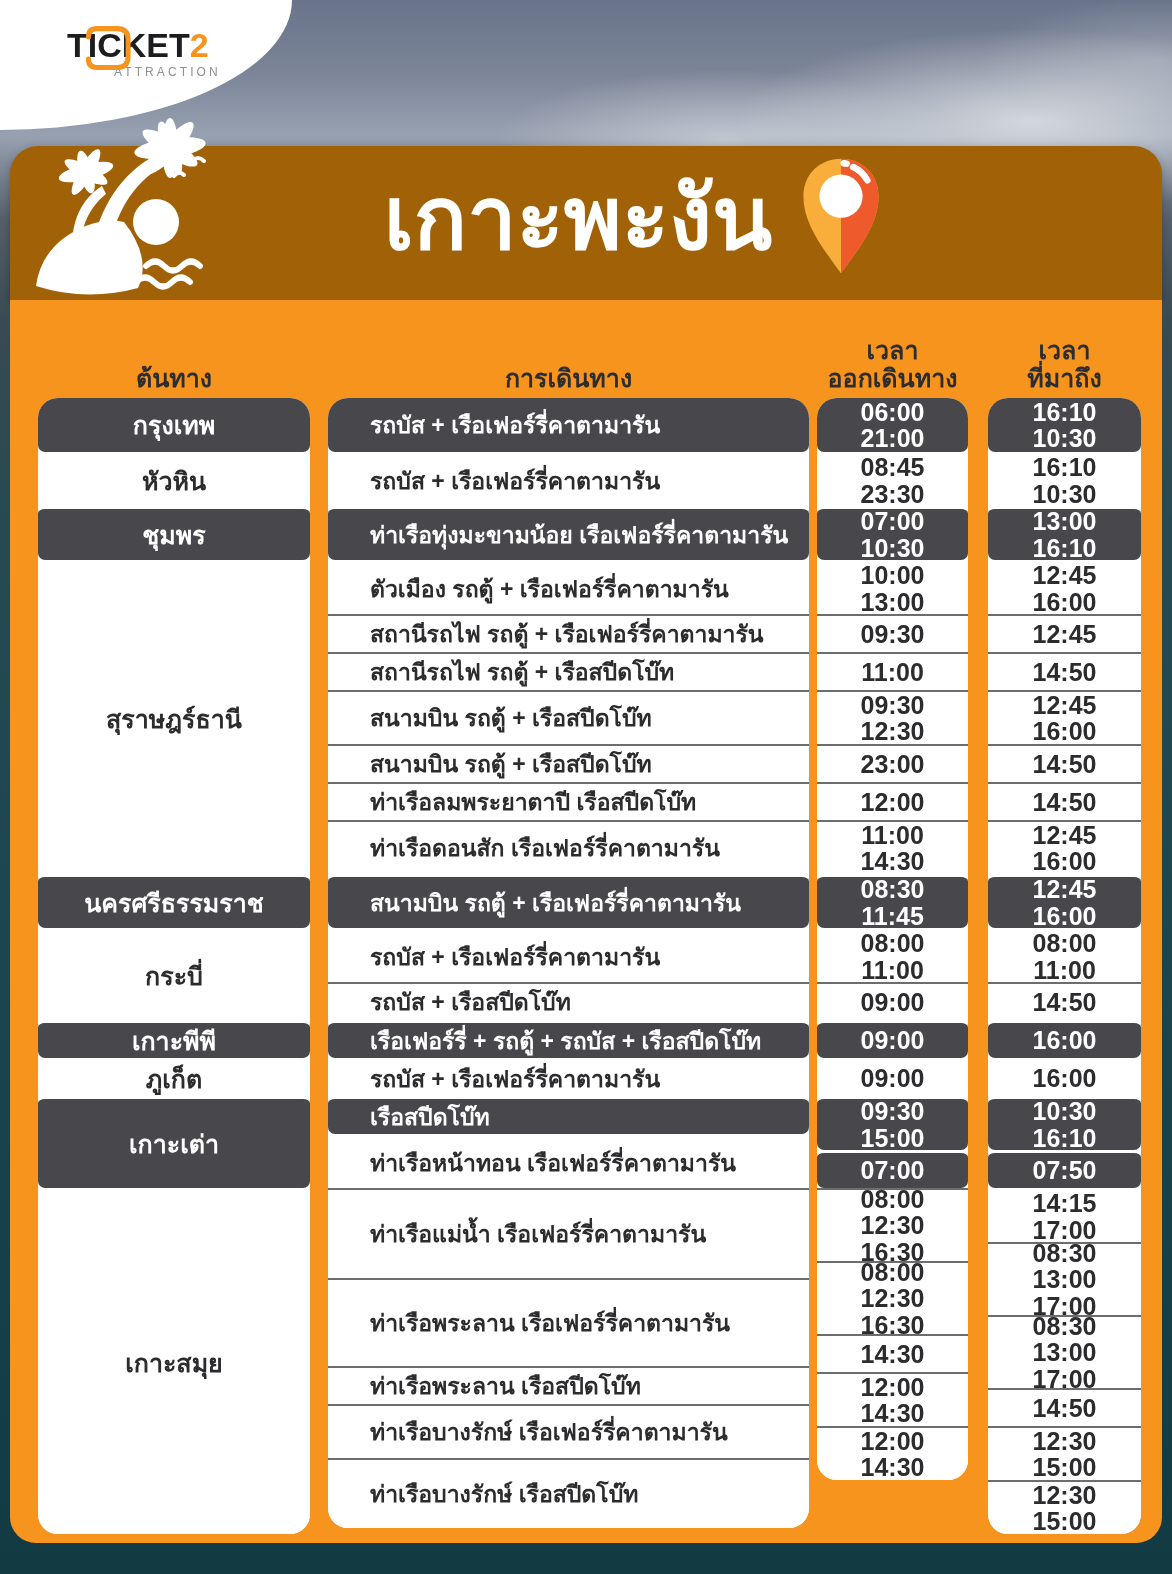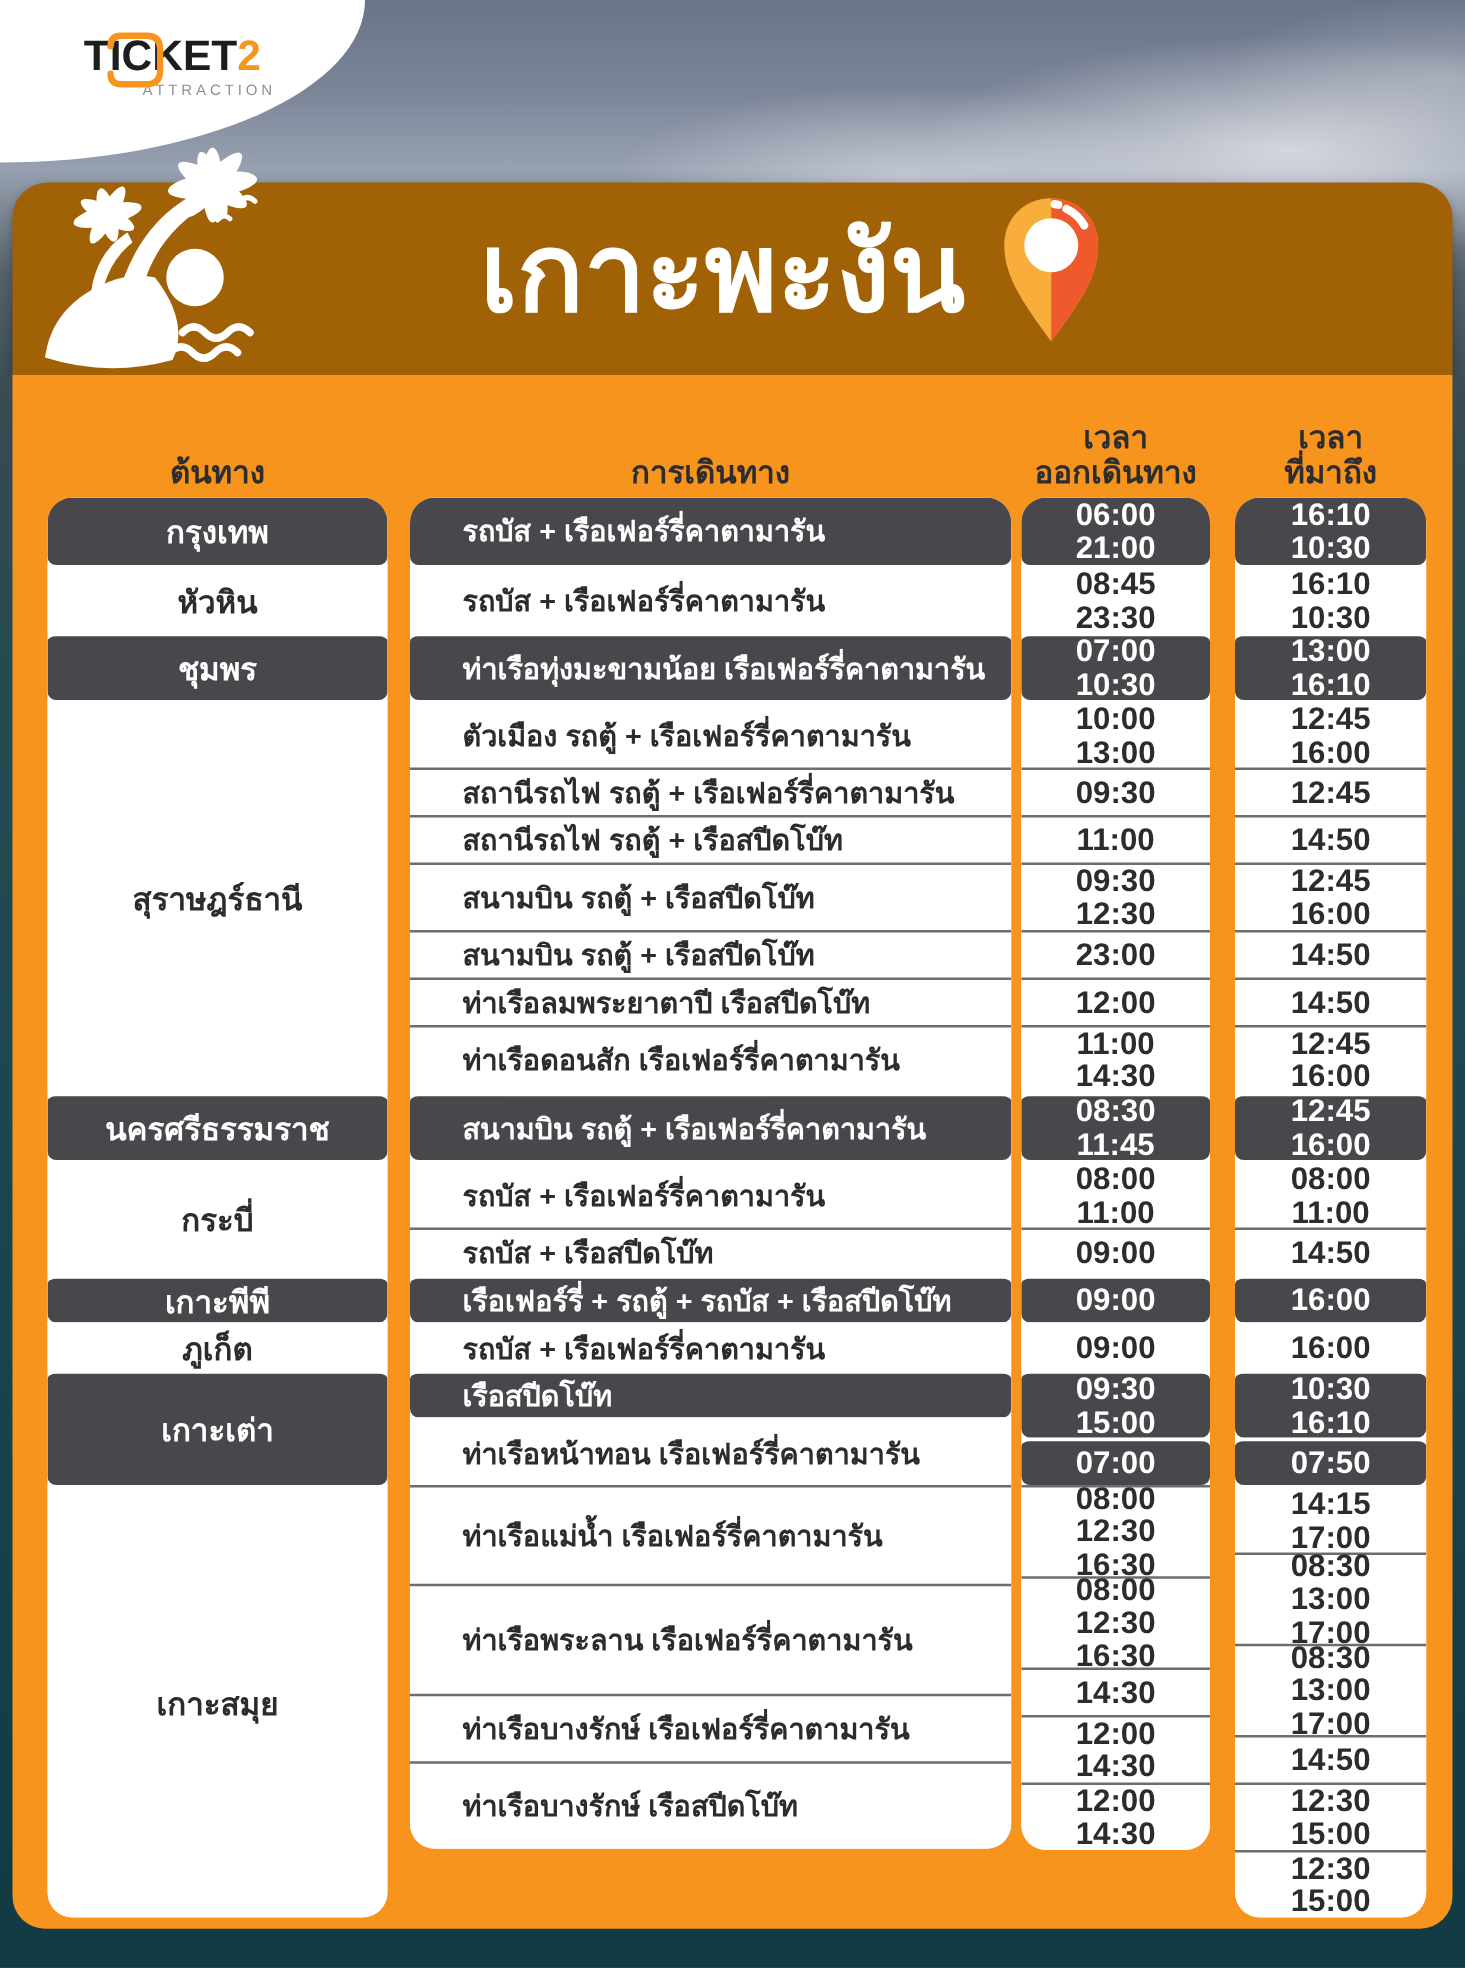--- a/index.html
+++ b/index.html
@@ -240,25 +240,28 @@
       </div>
       <div class="cell rcell light sep-white" style="height: 38px;">
         <span>รถบัส + เรือเฟอร์รี่คาตามารัน</span>
       </div>
       <div class="cell rcell dark sep-white" style="height: 38px;">
         <span>เรือสปีดโบ๊ท</span>
       </div>
       <div class="cell rcell light sep-white" style="height: 54px;">
         <span>ท่าเรือหน้าทอน เรือเฟอร์รี่คาตามารัน</span>
       </div>
-      <div class="cell rcell light sep-gray" style="height: 79px;">
+      <div class="cell rcell light sep-gray" style="height: 90px;">
         <span>ท่าเรือแม่น้ำ เรือเฟอร์รี่คาตามารัน</span>
       </div>
       <div class="cell rcell light sep-gray" style="height: 88px;">
         <span>ท่าเรือพระลาน เรือเฟอร์รี่คาตามารัน</span>
+      </div>
+      <div class="cell rcell light sep-gray" style="height: 38px;">
+        <span>ท่าเรือพระลาน เรือสปีดโบ๊ท</span>
       </div>
       <div class="cell rcell light sep-gray" style="height: 54px;">
         <span>ท่าเรือบางรักษ์ เรือเฟอร์รี่คาตามารัน</span>
       </div>
       <div class="cell rcell light sep-gray" style="height: 70px;">
         <span>ท่าเรือบางรักษ์ เรือสปีดโบ๊ท</span>
       </div>
     </div>
   <div class="col" id="col-depart">
       <div class="cell tcell dark" style="height: 54px;">

